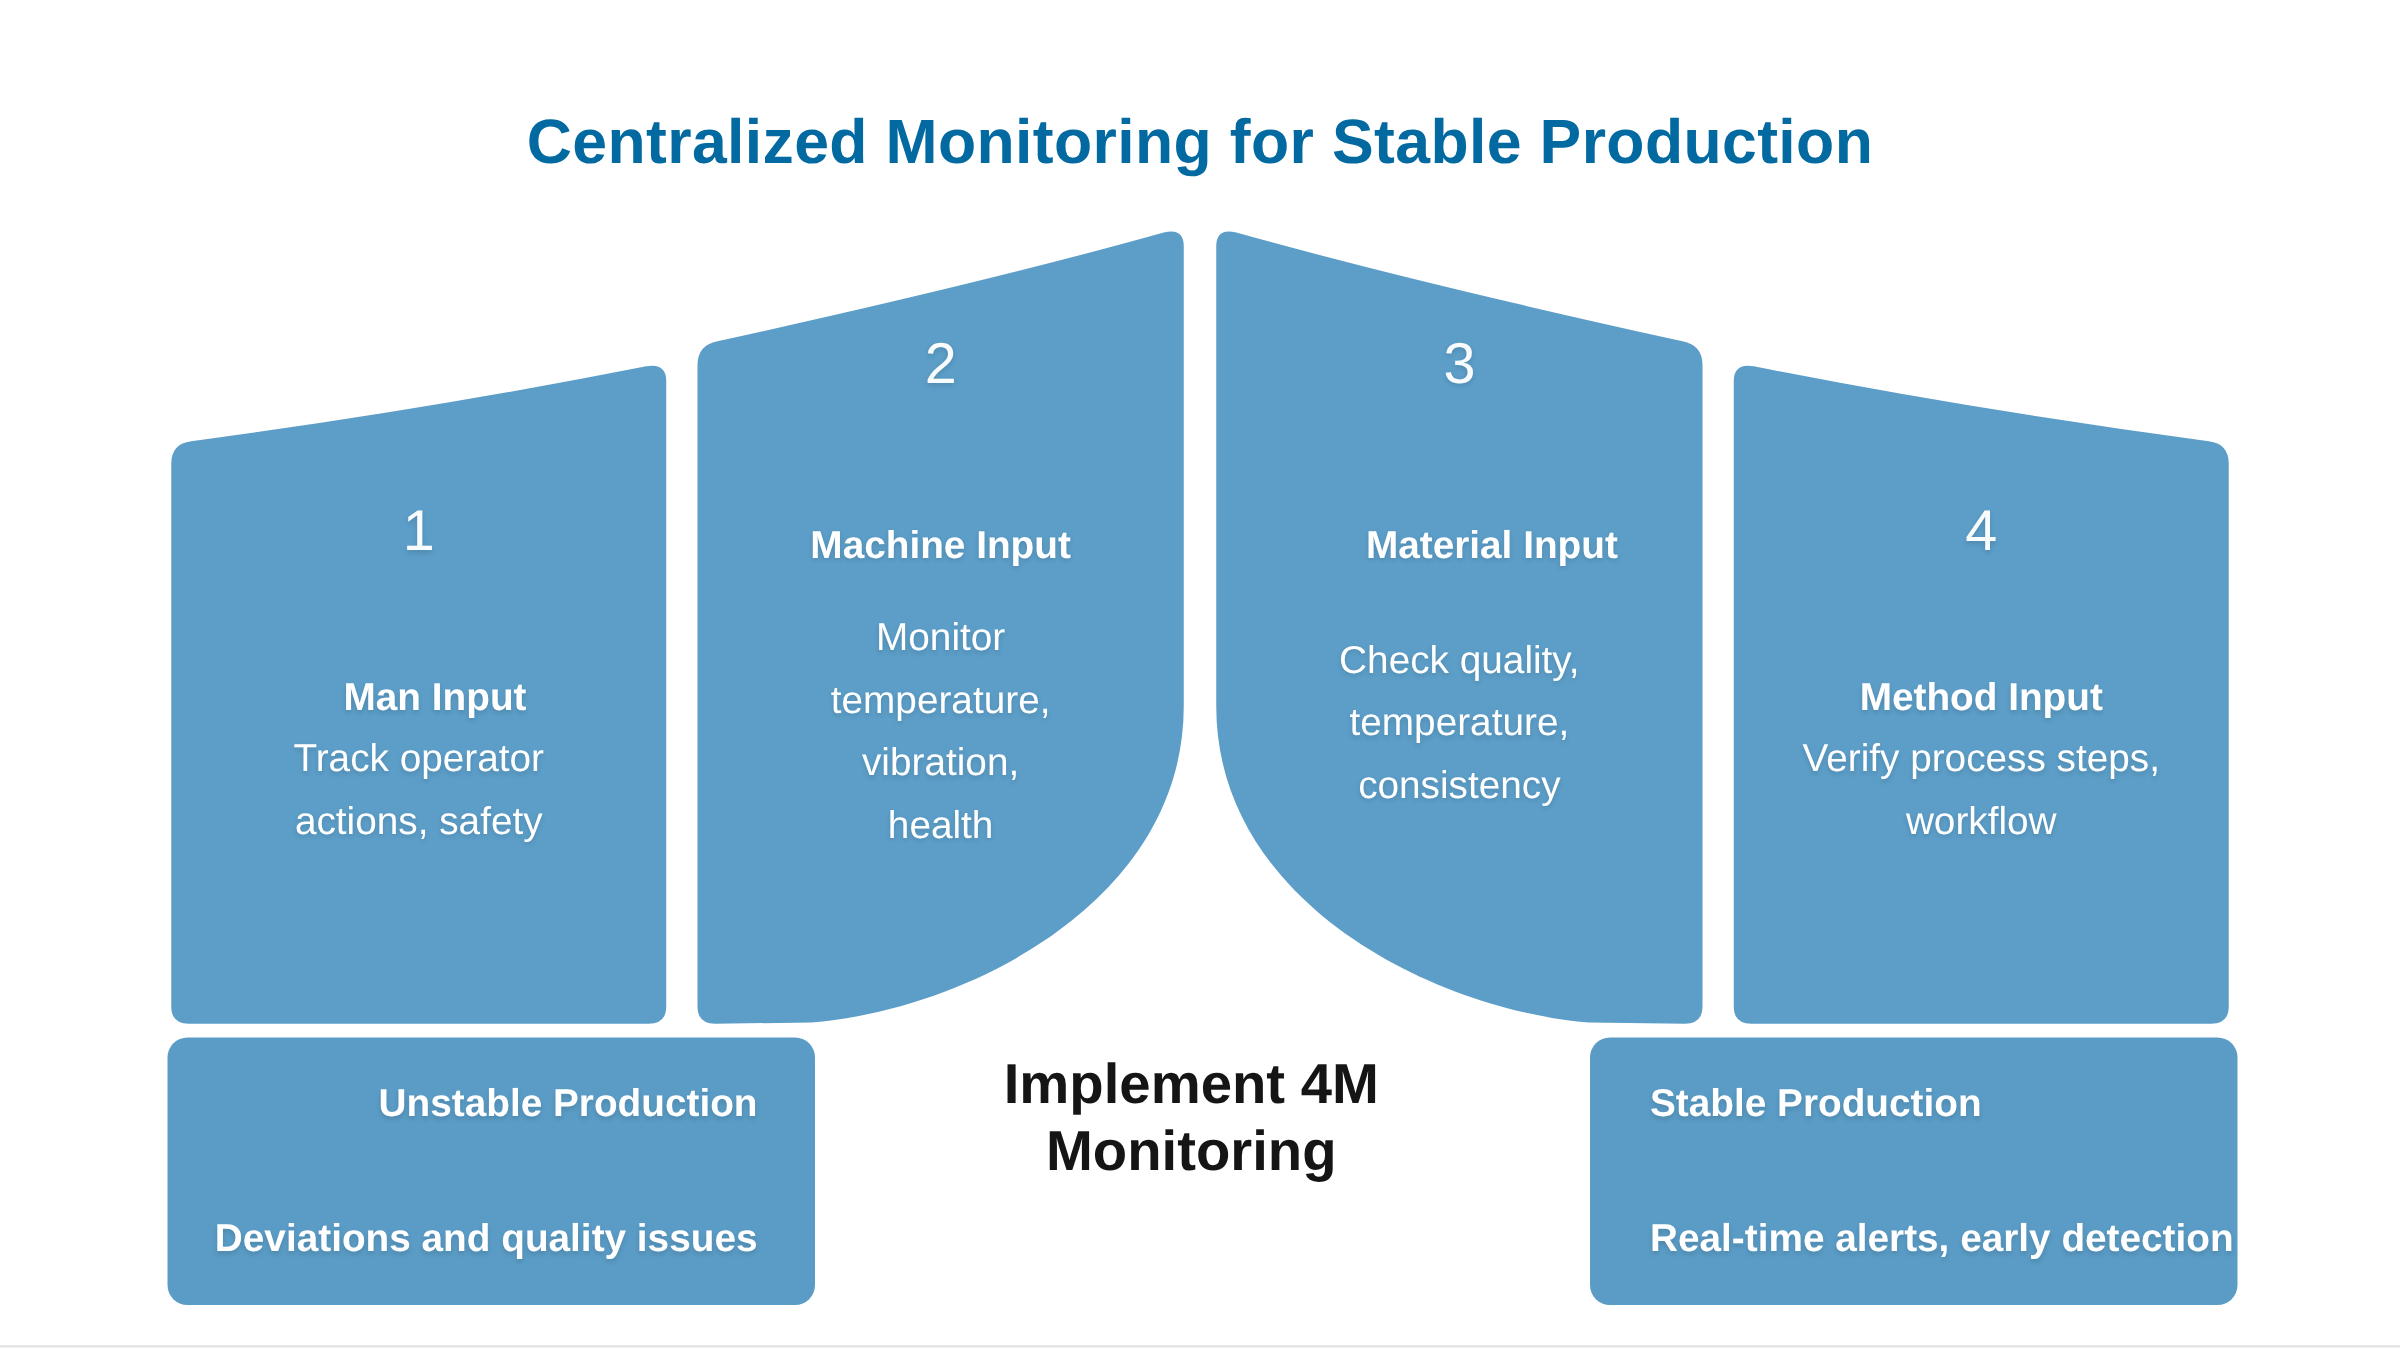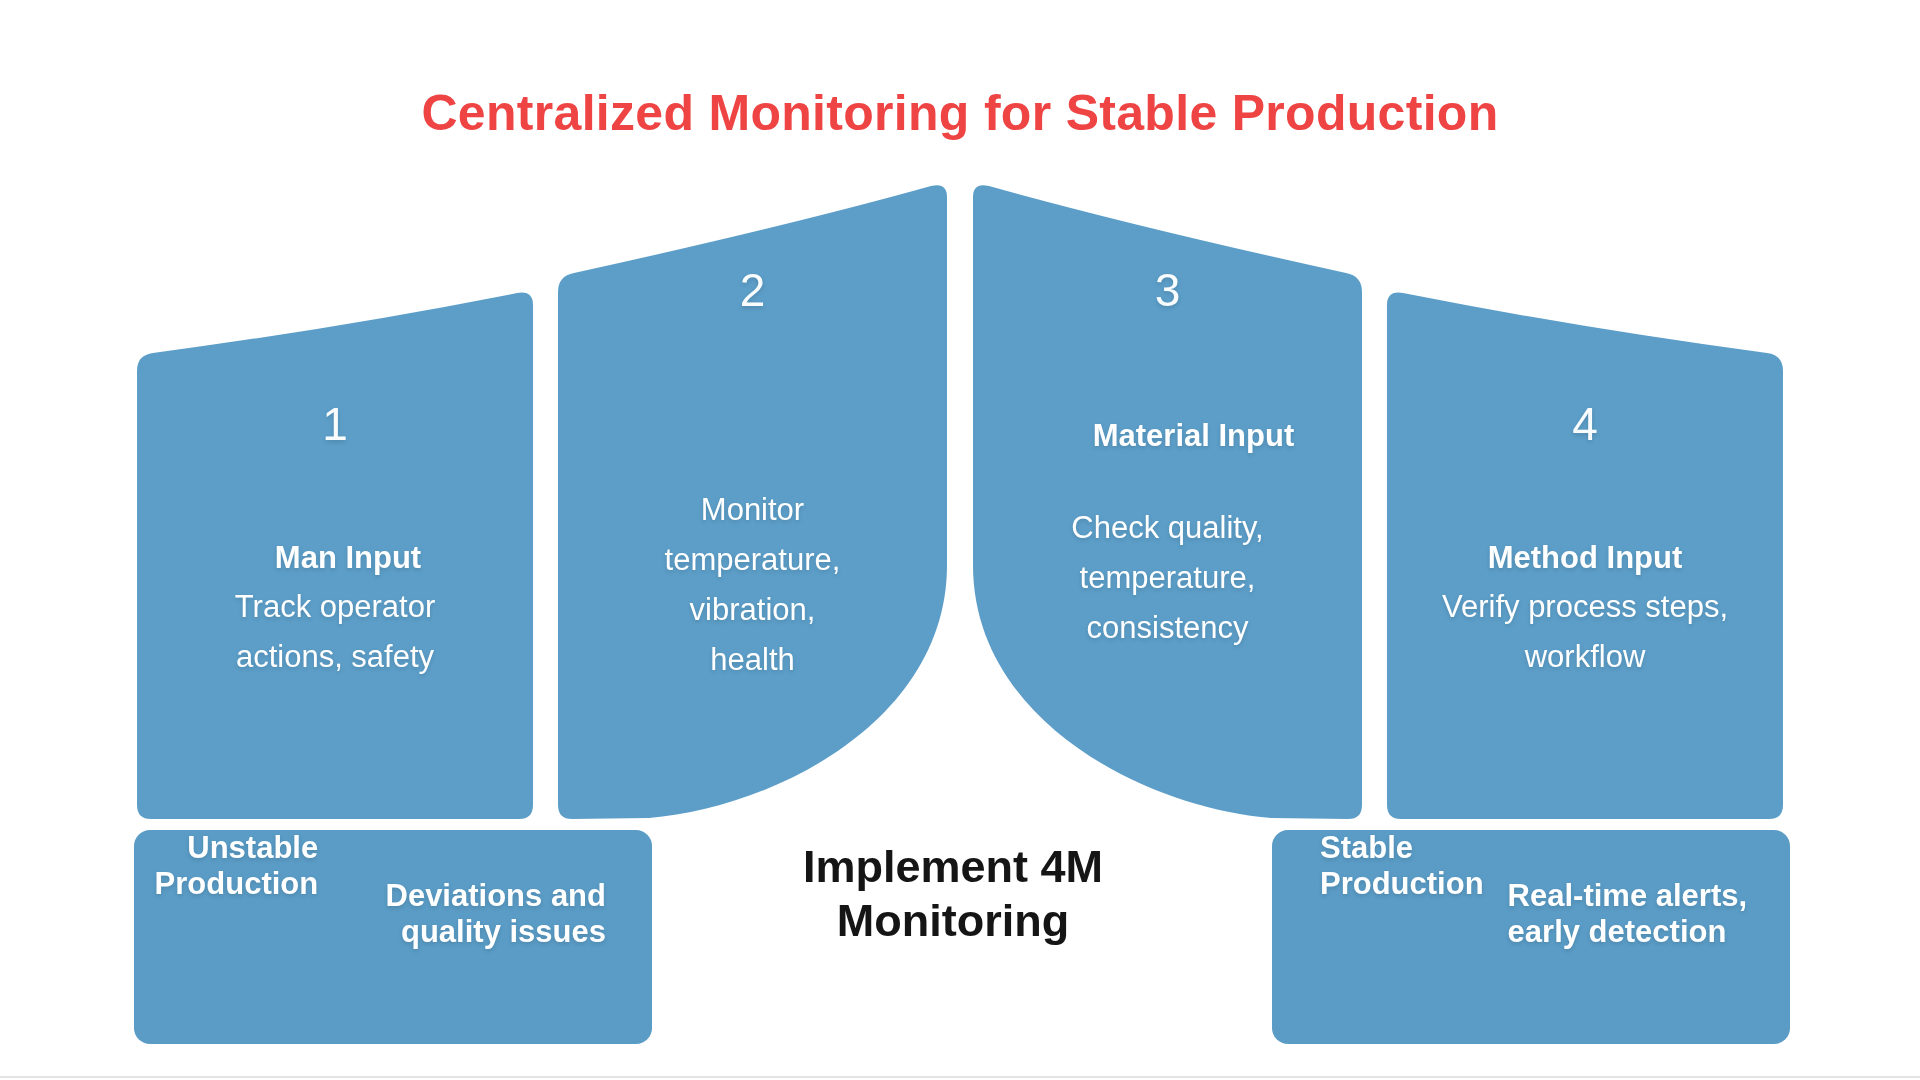--- a/index.html
+++ b/index.html
@@ -4,21 +4,21 @@
 <style>
   html,body { margin:0; padding:0; background:#ffffff; }
   .canvas {
     position:relative; width:1920px; height:1080px;
     background:#ffffff; overflow:hidden;
     font-family:"Liberation Sans", sans-serif;
   }
   .main-title {
     position:absolute; left:0; right:0; top:84px;
     text-align:center; font-size:50px; font-weight:700;
-    color:#ef4444; letter-spacing:0.3px;
+    color:#0369a1; letter-spacing:0.3px;
   }
   svg.arch { position:absolute; left:0; top:0; }
 
   .panel-text { position:absolute; text-align:center; color:#ffffff; }
   .panel-number {
     font-size:46px; font-weight:400; line-height:52px;
     color:rgba(255,255,255,0.97);
     text-shadow:0 2px 4px rgba(0,0,0,0.14);
   }
   .panel-title {
@@ -27,21 +27,21 @@
   }
   .panel-body {
     font-size:31px; font-weight:400; line-height:50px;
     white-space:pre-line;
     text-shadow:0 2px 4px rgba(0,0,0,0.14);
   }
 
   .outcome-box {
     position:absolute; top:830px; width:518px; height:214px;
     border-radius:16px; background:#5A9CC6; color:#ffffff;
-    display:flex; flex-direction:row; justify-content:center;
+    display:flex; flex-direction:column; justify-content:center;
     box-sizing:border-box;
     gap:24px;
   }
   .outcome-box .box-title {
     font-size:31px; font-weight:700;
     text-shadow:0 2px 4px rgba(0,0,0,0.14);
   }
   .outcome-box .box-body {
     font-size:31px; font-weight:700; margin-top:48px;
     text-shadow:0 2px 4px rgba(0,0,0,0.14);
@@ -72,20 +72,21 @@
     <path fill="#5C9EC8" d="M 973,197 Q 973,182 989,186 Q 1132,226 1346,273 Q 1362,276 1362,292 L 1362,805 Q 1362,819 1348,819 L 1271,818 C 1148,808 973,722 973,565 Z"></path>
     <path fill="#5C9EC8" d="M 1387,305 Q 1387,290 1403,293 Q 1580,328 1767,353 Q 1783,355 1783,371 L 1783,805 Q 1783,819 1769,819 L 1401,819 Q 1387,819 1387,805 Z"></path>
   </svg>
 
   <div class="panel-text panel-number" style="left:137px;width:396px;top:398px;">1</div>
   <div class="panel-text panel-title" style="left:137px;width:396px;top:538px;padding-left:13px;">Man Input</div>
   <div class="panel-text panel-body" style="left:137px;width:396px;top:582px;">Track operator
 actions, safety</div>
 
   <div class="panel-text panel-number" style="left:558px;width:389px;top:264px;">2</div>
+  <div class="panel-text panel-title" style="left:558px;width:389px;top:416px;">Machine Input</div>
   <div class="panel-text panel-body" style="left:558px;width:389px;top:485px;">Monitor
 temperature,
 vibration,
 health</div>
 
   <div class="panel-text panel-number" style="left:973px;width:389px;top:264px;">3</div>
   <div class="panel-text panel-title" style="left:973px;width:441px;top:416px;">Material Input</div>
   <div class="panel-text panel-body" style="left:973px;width:389px;top:503px;">Check quality,
 temperature,
 consistency</div>

